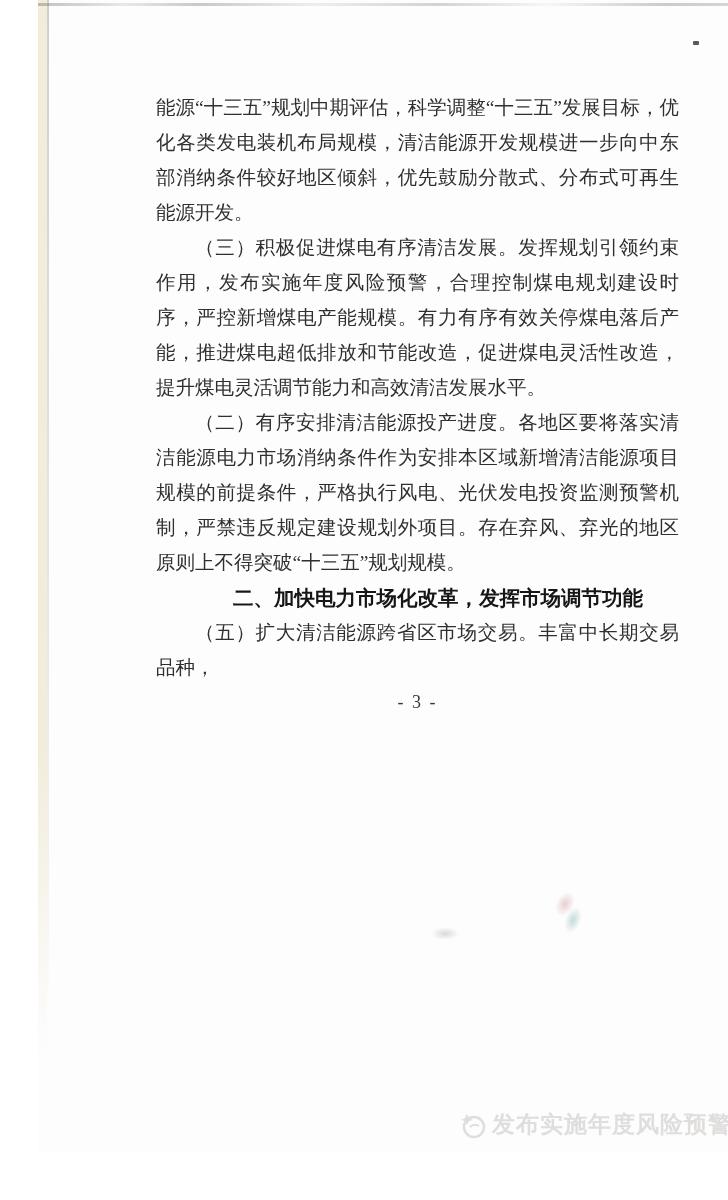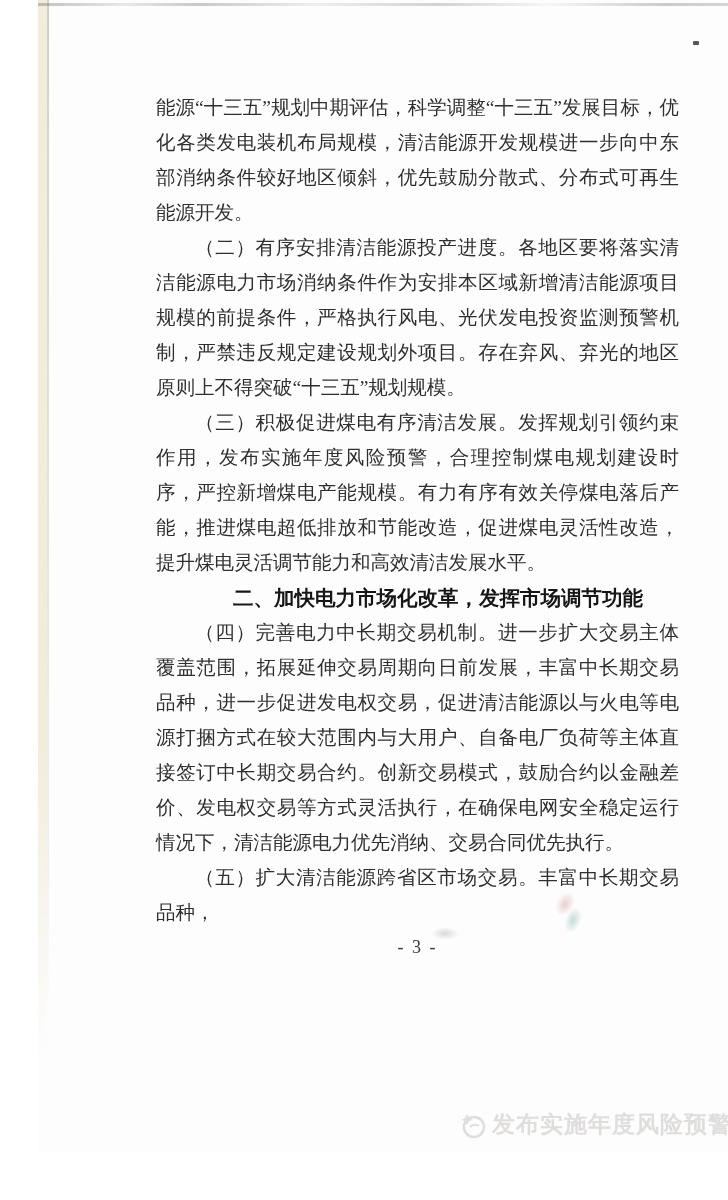--- a/index.html
+++ b/index.html
@@ -99,24 +99,23 @@
   <div class="edge-strip"></div>
   <div class="edge-line-v"></div>
   <div class="edge-line-h"></div>
   <div class="speck"></div>
   <div class="smudge smudge-pink"></div>
   <div class="smudge smudge-teal"></div>
   <div class="smudge smudge-gray"></div>
 
   <div class="text-block">
     <p class="body">能源“十三五”规划中期评估，科学调整“十三五”发展目标，优化各类发电装机布局规模，清洁能源开发规模进一步向中东部消纳条件较好地区倾斜，优先鼓励分散式、分布式可再生能源开发。</p>
+    <p class="body indent">（三）积极促进煤电有序清洁发展。发挥规划引领约束作用，发布实施年度风险预警，合理控制煤电规划建设时序，严控新增煤电产能规模。有力有序有效关停煤电落后产能，推进煤电超低排放和节能改造，促进煤电灵活性改造，提升煤电灵活调节能力和高效清洁发展水平。</p>
     <p class="body indent">（二）有序安排清洁能源投产进度。各地区要将落实清洁能源电力市场消纳条件作为安排本区域新增清洁能源项目规模的前提条件，严格执行风电、光伏发电投资监测预警机制，严禁违反规定建设规划外项目。存在弃风、弃光的地区原则上不得突破“十三五”规划规模。</p>
-    <p class="body indent">（三）积极促进煤电有序清洁发展。发挥规划引领约束作用，发布实施年度风险预警，合理控制煤电规划建设时序，严控新增煤电产能规模。有力有序有效关停煤电落后产能，推进煤电超低排放和节能改造，促进煤电灵活性改造，提升煤电灵活调节能力和高效清洁发展水平。</p>
     <h2 class="section">二、加快电力市场化改革，发挥市场调节功能</h2>
-    <p class="body indent">（四）完善电力中长期交易机制。进一步扩大交易主体覆盖范围，拓展延伸交易周期向日前发展，丰富中长期交易品种，进一步促进发电权交易，促进清洁能源以与火电等电源打捆方式在较大范围内与大用户、自备电厂负荷等主体直接签订中长期交易合约。创新交易模式，鼓励合约以金融差价、发电权交易等方式灵活执行，在确保电网安全稳定运行情况下，清洁能源电力优先消纳、交易合同优先执行。</p>
     <p class="body indent">（五）扩大清洁能源跨省区市场交易。丰富中长期交易品种，</p>
     <div class="page-number">- 3 -</div>
   </div>
 
   <div class="watermark">
     <span class="wm-logo">
       <svg viewBox="0 0 30 30" fill="none" xmlns="http://www.w3.org/2000/svg">
         <circle cx="16" cy="17" r="10" stroke="#e0dedc" stroke-width="2.5"></circle>
         <path d="M7 8 L9 4 L11 8 L15 10 L11 11 L9 15 L7 11 L3 10 Z" fill="#e0dedc"></path>
         <path d="M12 17 q4 -4 9 -1" stroke="#e0dedc" stroke-width="2" fill="none"></path>

